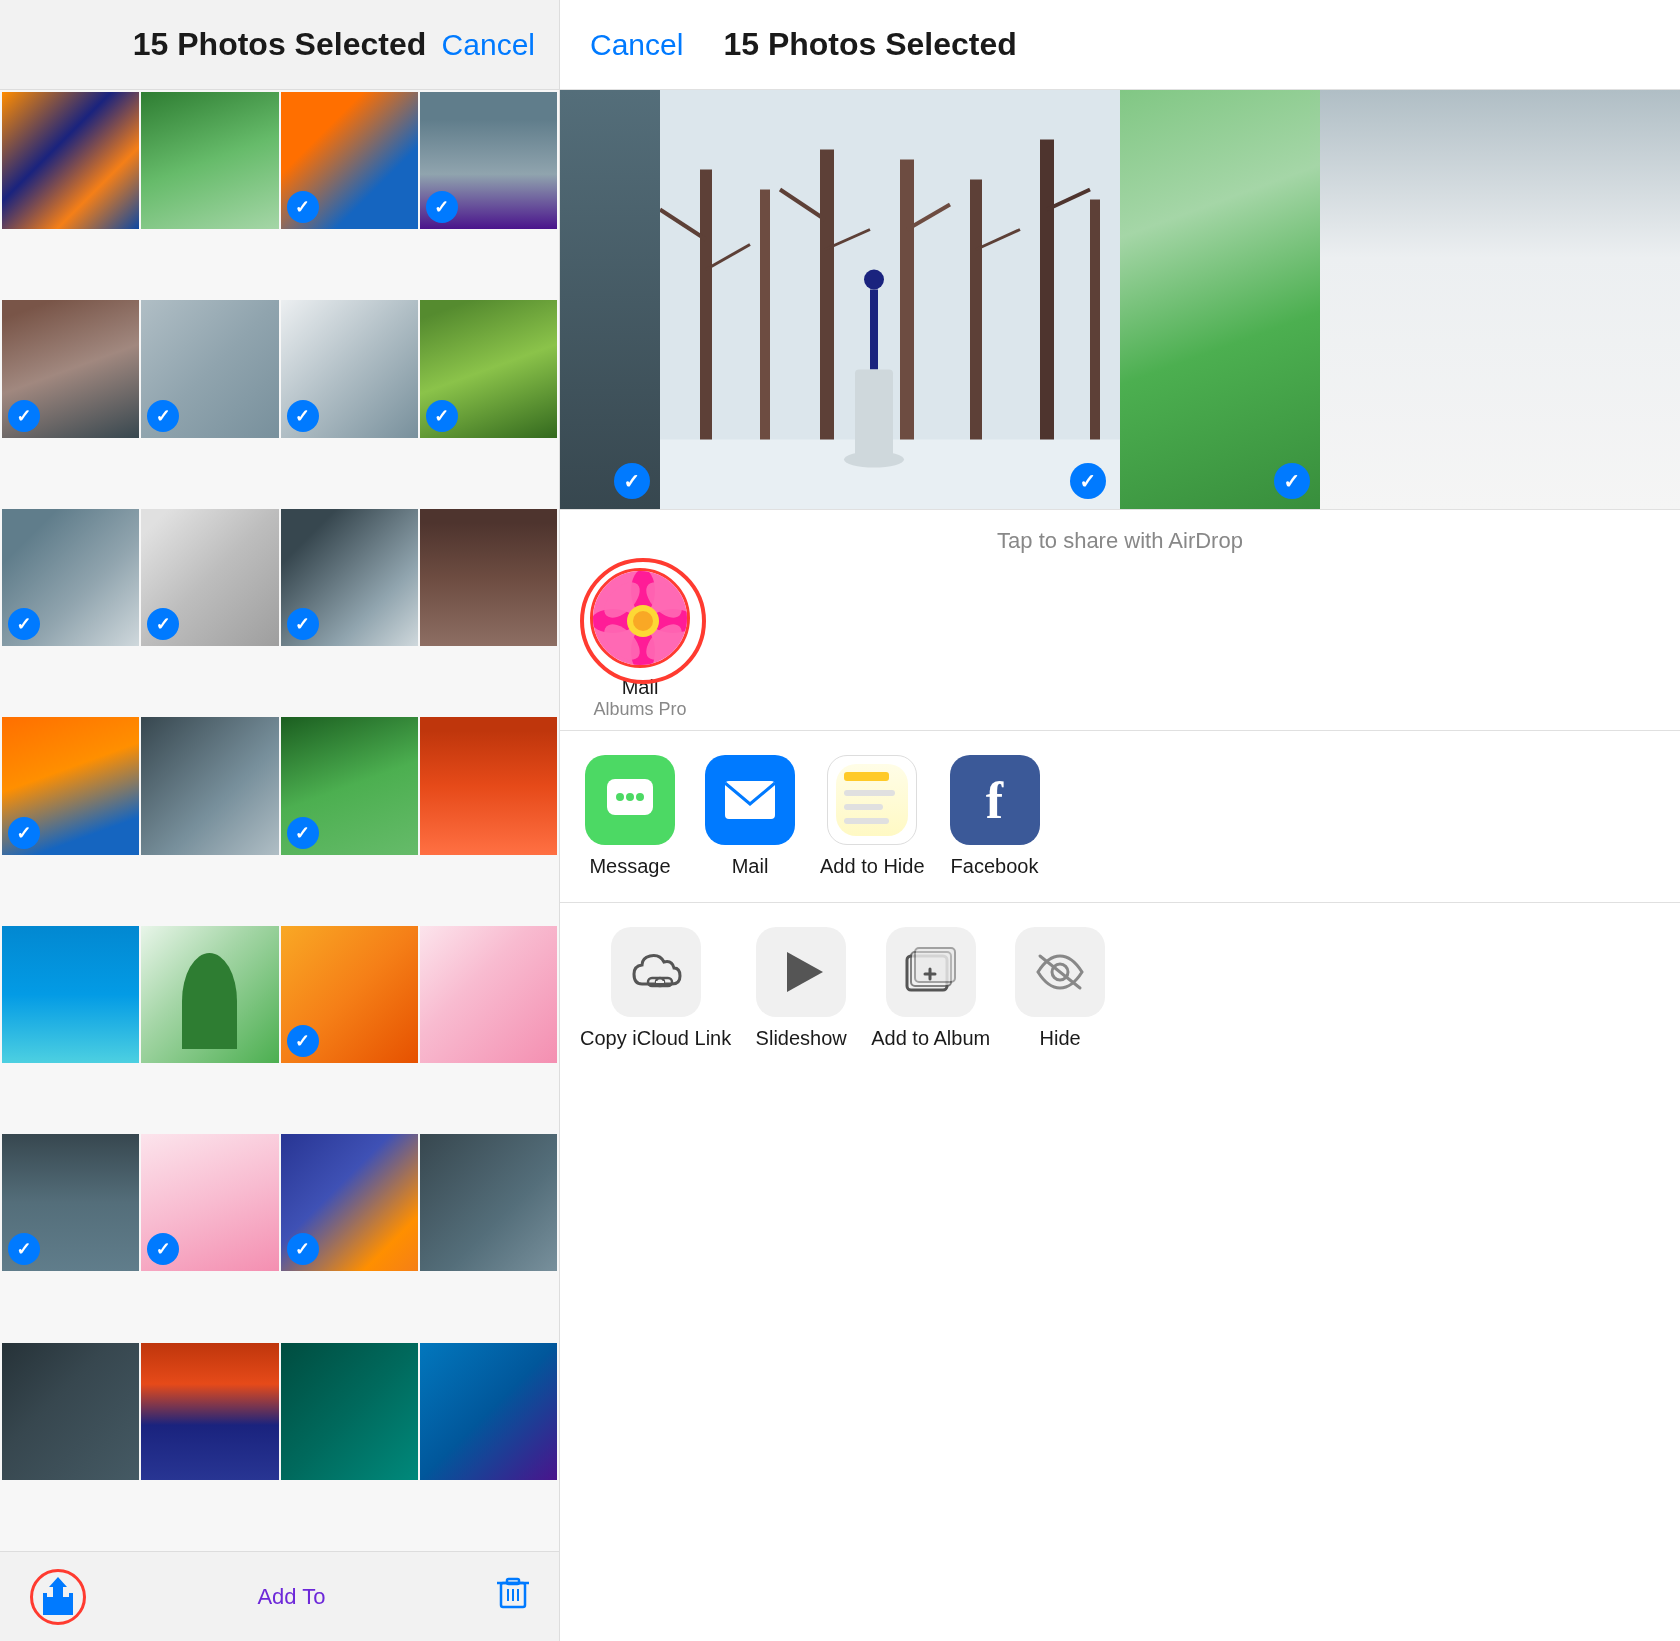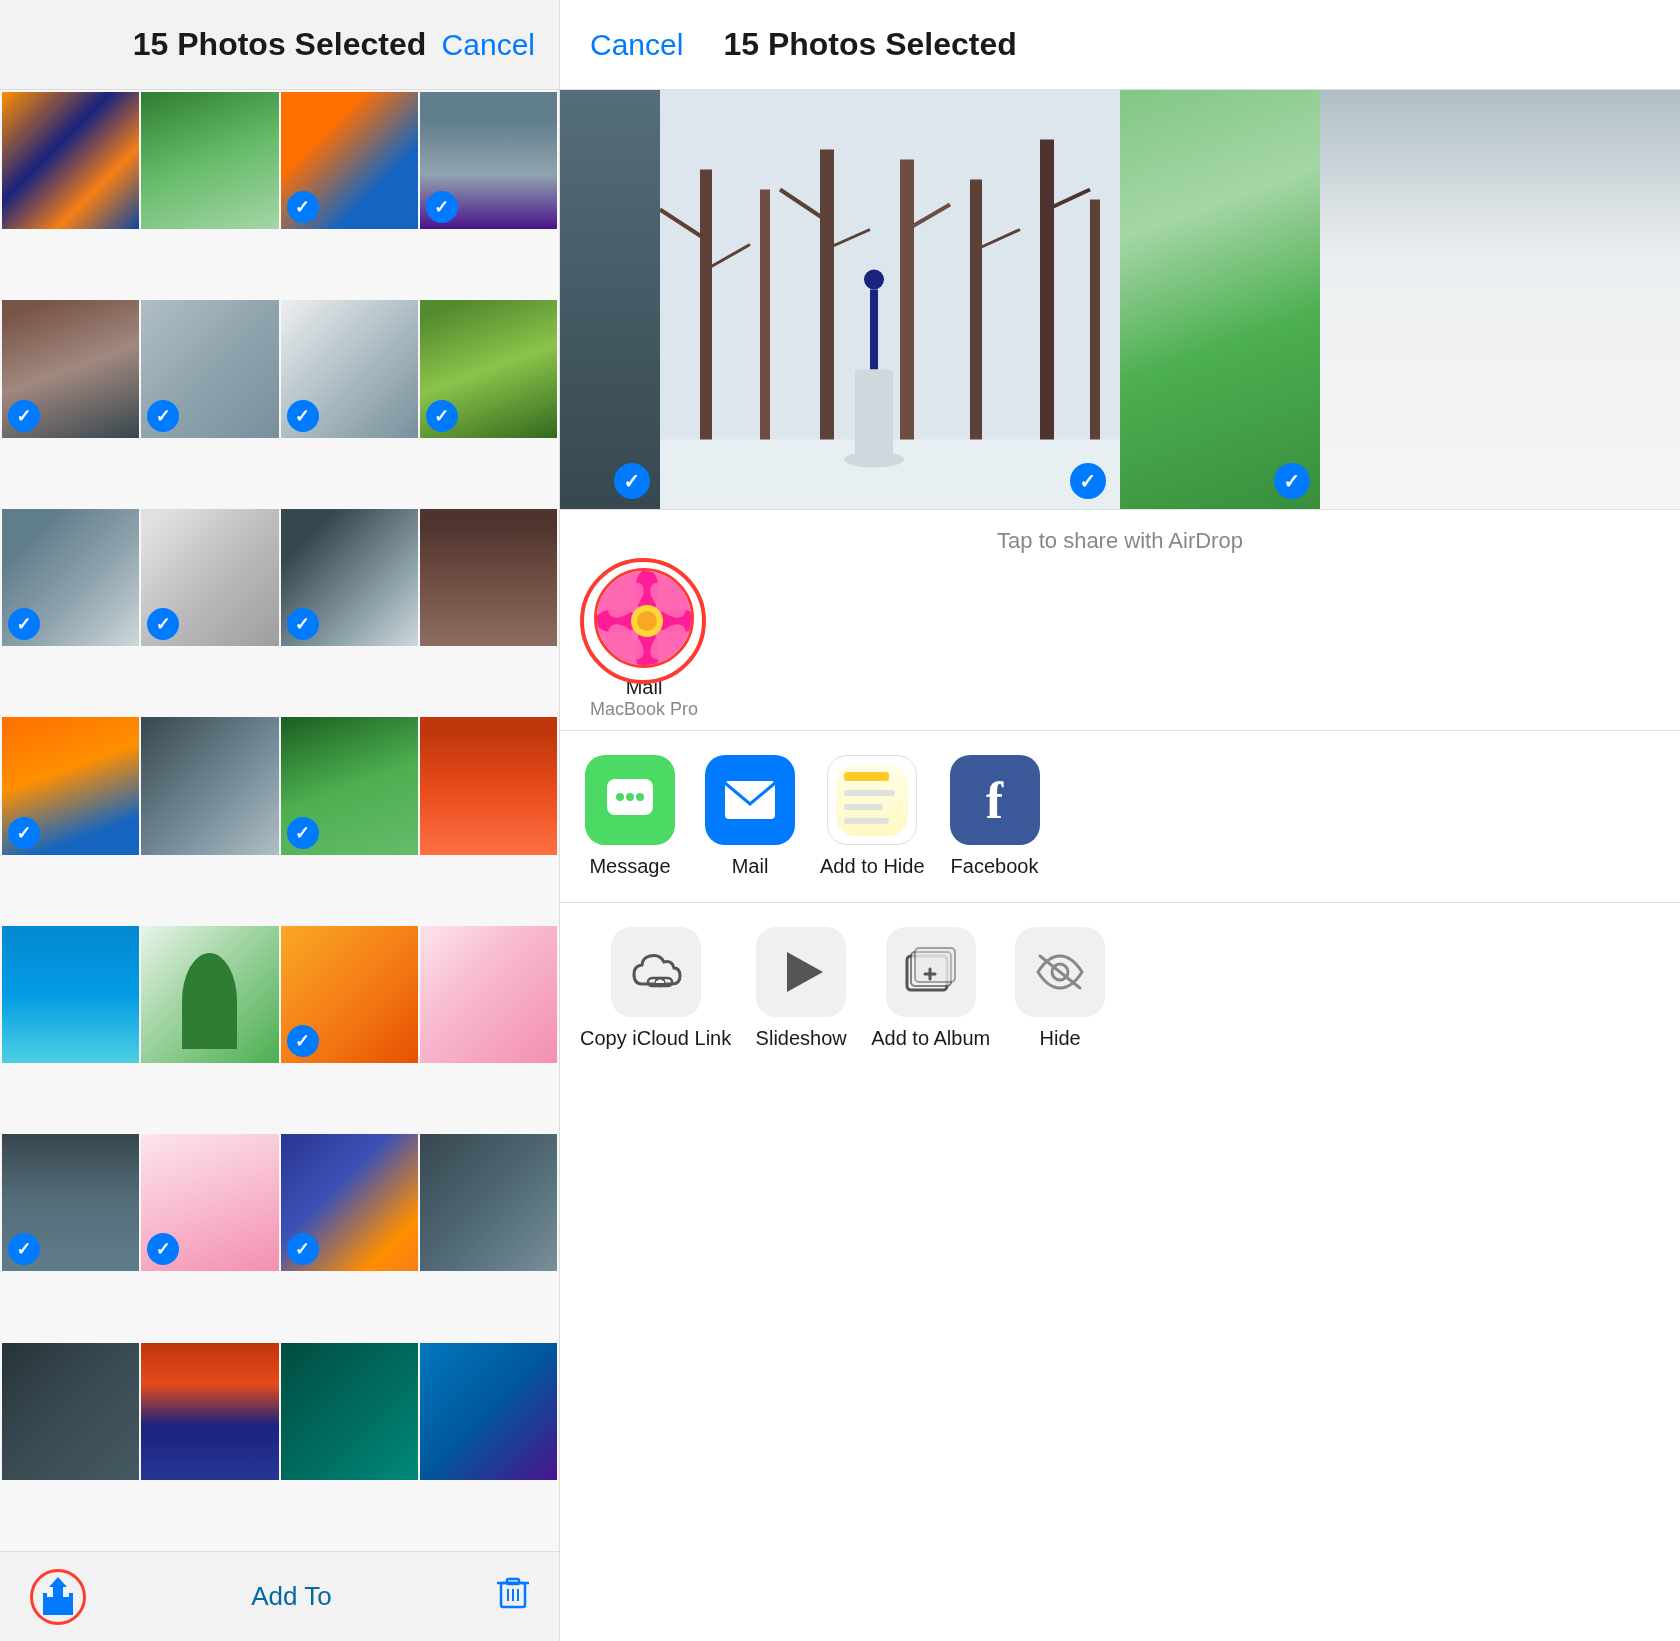--- a/index.html
+++ b/index.html
@@ -99,22 +99,22 @@
       height: 56px;
       border-radius: 50%;
       border: 3px solid #ff3b30;
       display: flex;
       align-items: center;
       justify-content: center;
       cursor: pointer;
     }
 
     #add-to-btn {
-      font-size: 26px;
-      color: #0369a1;
+      font-size: 22px;
+      color: #6d28d9;
       cursor: pointer;
     }
 
     #trash-btn {
       font-size: 30px;
       color: #007aff;
       cursor: pointer;
     }
 
     
@@ -573,21 +573,21 @@
             <ellipse cx="29" cy="29" rx="12" ry="22" fill="#ff69b4" opacity="0.9" transform="rotate(45 29 29)"></ellipse>
             <ellipse cx="71" cy="29" rx="12" ry="22" fill="#ff69b4" opacity="0.9" transform="rotate(-45 71 29)"></ellipse>
             <ellipse cx="29" cy="71" rx="12" ry="22" fill="#ff69b4" opacity="0.9" transform="rotate(-45 29 71)"></ellipse>
             <ellipse cx="71" cy="71" rx="12" ry="22" fill="#ff69b4" opacity="0.9" transform="rotate(45 71 71)"></ellipse>
 
             <circle cx="50" cy="50" r="16" fill="#fdd835"></circle>
             <circle cx="50" cy="50" r="10" fill="#f9a825"></circle>
           </svg>
         </div>
         <span class="airdrop-name">Mail</span>
-        <span class="airdrop-device">MacBook Pro</span>
+        <span class="airdrop-device">Albums Pro</span>
       </div>
     </div>
   </div>
 
   <div id="share-apps-row">
 
     <div class="share-app">
       <div class="share-app-icon icon-message">
         <svg width="50" height="50" viewBox="0 0 50 50">
           <rect x="2" y="4" width="46" height="36" rx="8" fill="white"></rect>

